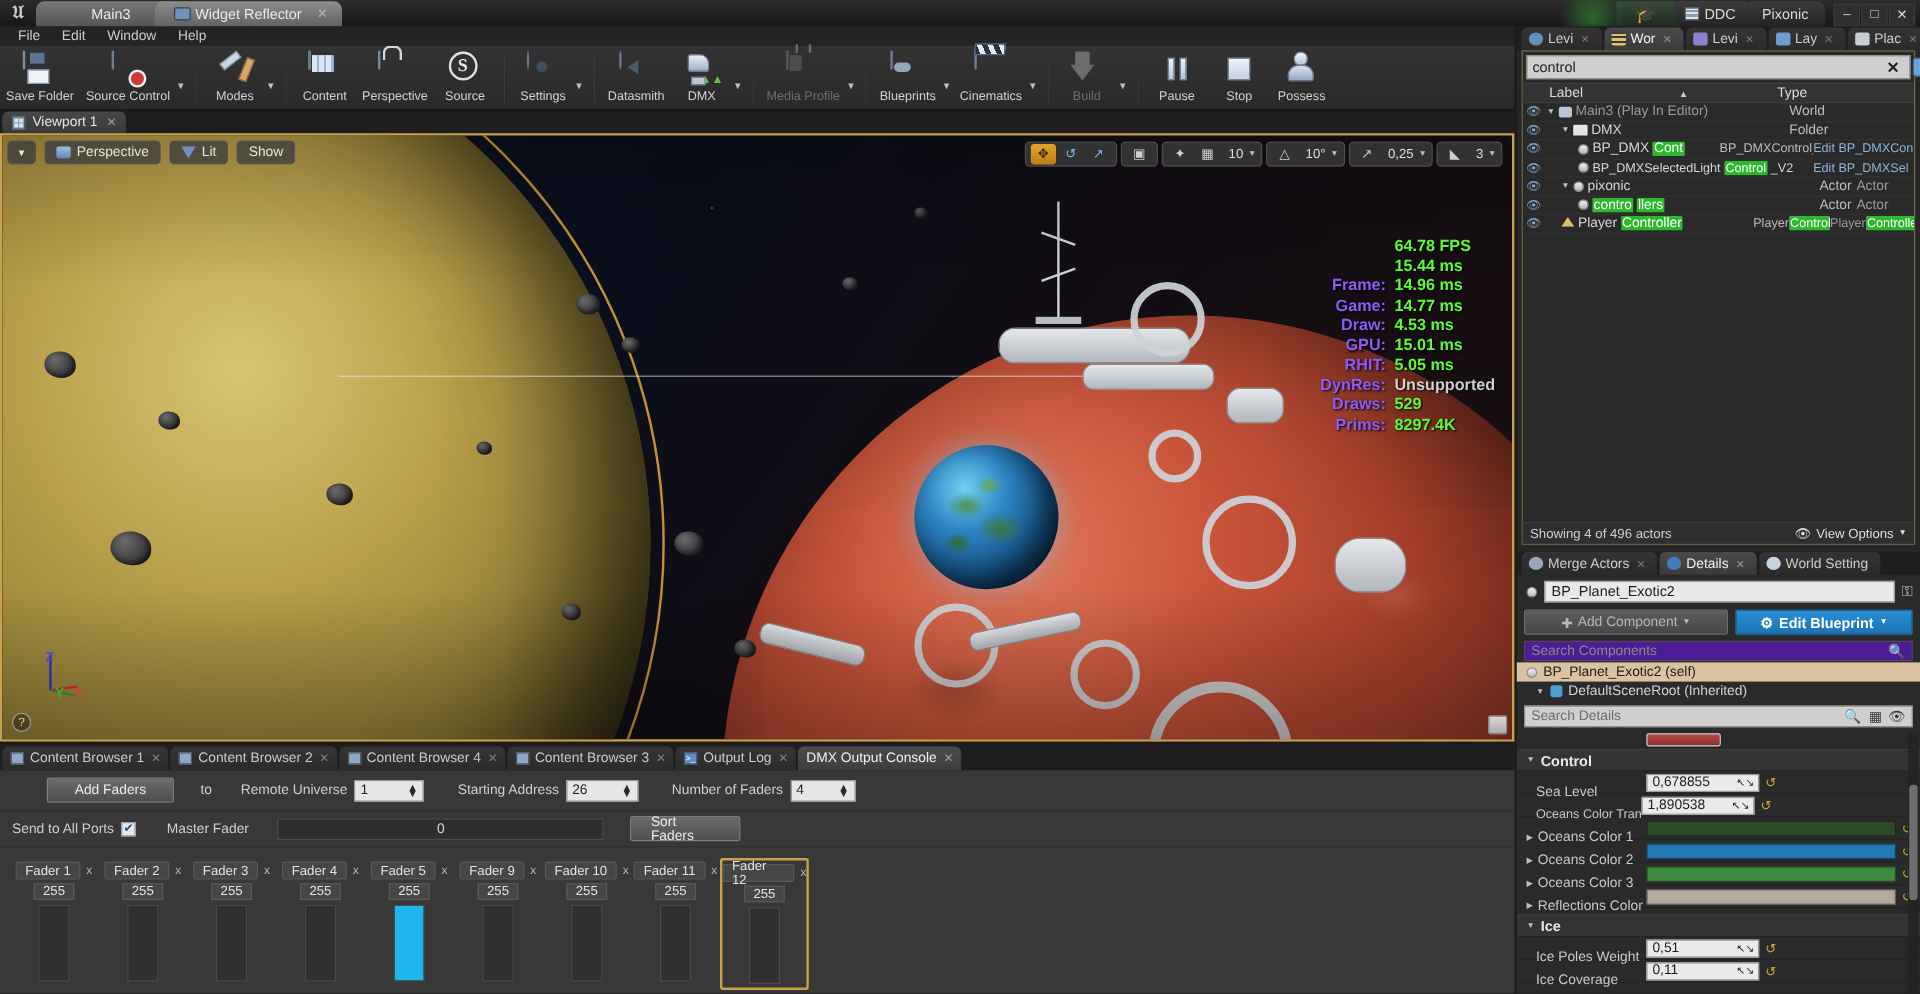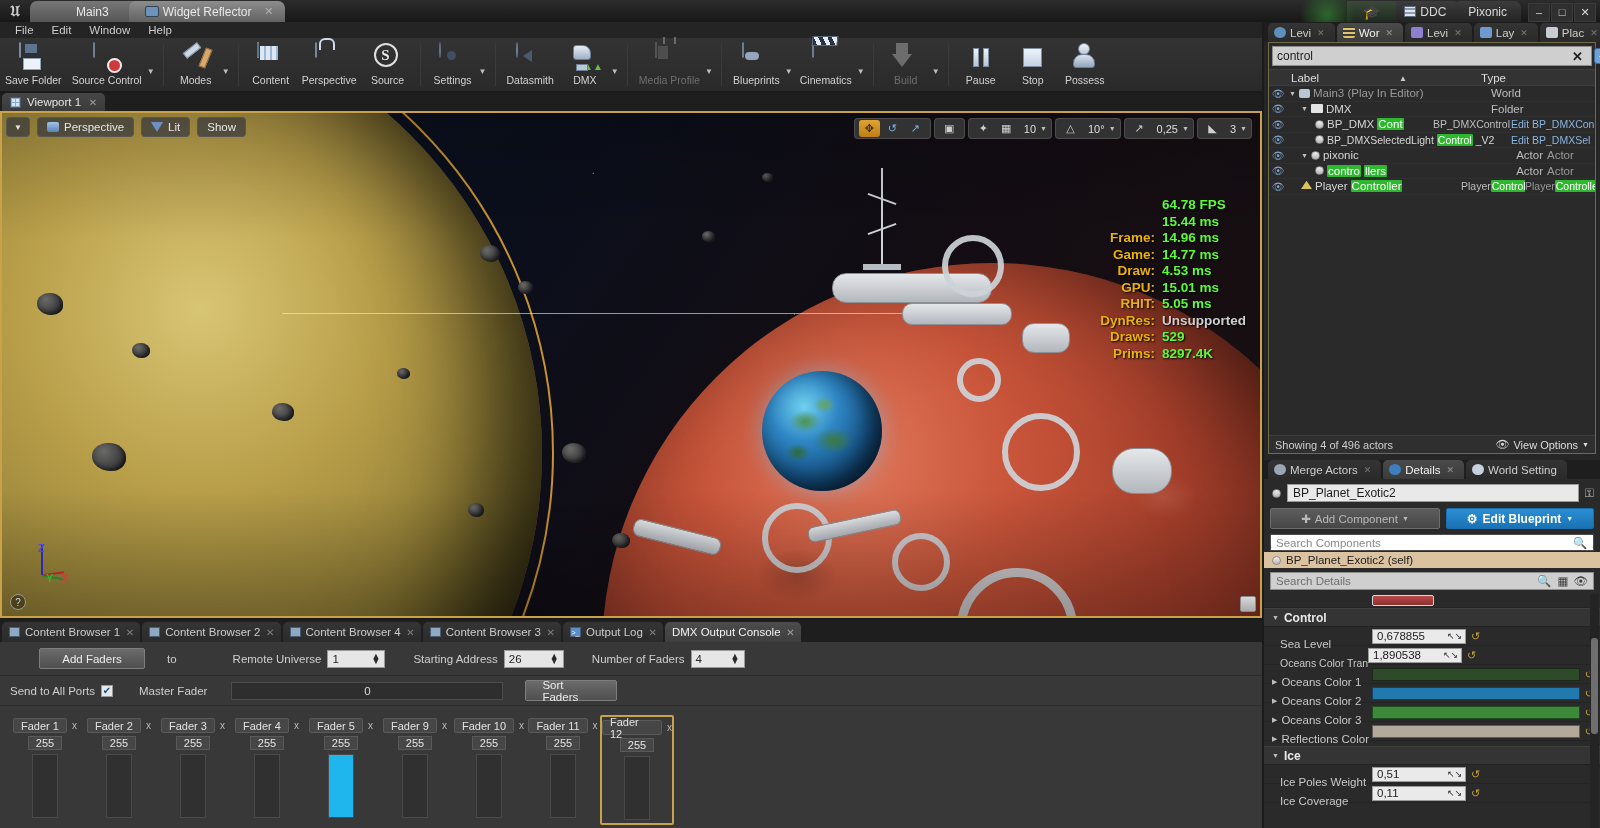--- a/index.html
+++ b/index.html
@@ -218,21 +218,21 @@
   .vg{height:21px;display:flex;align-items:center;gap:2px;padding:0 4px;border-radius:4px;
      background:rgba(58,58,58,.85);border:1px solid rgba(95,95,95,.6);}
   .vg .gbtn{width:21px;height:17px;display:flex;align-items:center;justify-content:center;
      border-radius:3px;color:#cfcfcf;font-size:11px;}
   .vg .gbtn.on{background:linear-gradient(#e0a32f,#c07e17);color:#3a2a06;}
   .vg .num{font-size:11px;color:#dedede;padding:0 5px;}
   .vg .tiny{font-size:7px;color:#bbb;margin-left:-3px;}
   .vp-stats{position:absolute;right:6px;top:84px;text-align:right;
      font-family:"Liberation Sans",sans-serif;font-size:13.5px;line-height:16.5px;font-weight:bold;}
   .vp-stats .row{display:flex;justify-content:flex-end;gap:7px;}
-  .vp-stats .k{color:#eab308;text-shadow:1px 1px 2px #000;}
+  .vp-stats .k{color:#8b5cf6;text-shadow:1px 1px 2px #000;}
   .vp-stats .v{color:#5dfa3a;text-shadow:1px 1px 2px #000;min-width:92px;text-align:left;}
   .vp-stats .v.gray{color:#cfcfcf;}
   .axis-gizmo{position:absolute;left:22px;bottom:26px;width:60px;height:54px;}
   .axis-gizmo .ax{position:absolute;left:18px;bottom:14px;height:2px;transform-origin:left center;}
   .axis-gizmo .lbl{position:absolute;font-size:11px;font-weight:bold;}
   .vp-help{position:absolute;left:8px;bottom:6px;width:16px;height:16px;border-radius:50%;
      border:1px solid #9a9a9a;color:#cfcfcf;font-size:10px;display:flex;align-items:center;justify-content:center;
      background:rgba(0,0,0,.35);}
   .vp-resize{position:absolute;right:4px;bottom:4px;width:16px;height:16px;
      background:linear-gradient(#d9d9d9,#ababab);border:1px solid #8a8a8a;border-radius:2px;}
@@ -314,21 +314,21 @@
   .details{position:absolute;left:0;top:438px;width:336px;height:390px;background:#2a2a2a;}
   .det-tabs{height:19px;display:flex;align-items:flex-end;background:#1e1e1e;padding-left:4px;}
   .det-name{height:20px;margin:4px 6px 0 8px;display:flex;align-items:center;gap:6px;}
   .det-namebox{flex:1;height:18px;background:#e9e9e9;border:1px solid #999;color:#1d1d1d;
      font-size:12px;display:flex;align-items:center;padding:0 5px;}
   .det-actions{height:21px;margin:5px 6px 0 6px;display:flex;gap:6px;}
   .btn-addcomp{flex:1;background:linear-gradient(#5c5c5c,#474747);border:1px solid #6d6d6d;
      color:#b8b8b8;font-size:11.5px;display:flex;align-items:center;justify-content:center;gap:4px;border-radius:2px;}
   .btn-editbp{width:148px;background:linear-gradient(#2b8fd4,#1a72b4);border:1px solid #1a6fae;
      color:#fff;font-size:12px;font-weight:bold;display:flex;align-items:center;justify-content:center;gap:5px;border-radius:2px;}
-  .det-search{height:17px;margin:5px 6px 0;background:#ffffff;border:1px solid #4c4c4c;
+  .det-search{height:17px;margin:5px 6px 0;background:#4c1d95;border:1px solid #4c4c4c;
      display:flex;align-items:center;padding:0 5px;color:#8a8a8a;font-size:11.5px;}
   .comp-row{height:16px;display:flex;align-items:center;gap:5px;padding:0 8px;font-size:11.5px;}
   .comp-row.selected{background:#dbc2a0;color:#1b1b1b;}
   .det-search2{height:18px;margin:4px 6px 0;background:#cfcfcf;border:1px solid #8d8d8d;
      display:flex;align-items:center;padding:0 5px;color:#6d6d6d;font-size:11.5px;}
   .prop-scroll{margin-top:4px;height:236px;overflow:hidden;position:relative;}
   .cat-head{height:19px;display:flex;align-items:center;gap:5px;padding-left:8px;
      background:#343434;border-top:1px solid #3f3f3f;border-bottom:1px solid #222;
      color:#e9e9e9;font-size:12px;font-weight:bold;}
   .prop-row{height:19px;display:flex;align-items:center;border-bottom:1px solid #242424;}
@@ -710,21 +710,21 @@
       <div class="dk-tab active">
         <span>DMX Output Console</span>
         <span class="dk-x">✕</span>
       </div>
     </div>
 
     <div class="dmx-body">
       <div class="dmx-row1">
         <div class="btn-std" style="width:106px;margin-right:22px;margin-left:29px;">Add Faders</div>
         <span class="lbl-txt" style="margin-right:24px;">to</span>
-        <span class="lbl-txt" style="margin-right:6px;margin-left:32px;">Remote Universe</span>
+        <span class="lbl-txt" style="margin-right:6px;">Remote Universe</span>
         <div class="spin" style="width:58px;margin-right:28px;">
           <span>1</span>
           <span class="sp-arrow">▲<br>▼</span>
         </div>
         <span class="lbl-txt" style="margin-right:6px;">Starting Address</span>
         <div class="spin" style="width:60px;margin-right:28px;">
           <span>26</span>
           <span class="sp-arrow">▲<br>▼</span>
         </div>
         <span class="lbl-txt" style="margin-right:6px;">Number of Faders</span>
@@ -1007,20 +1007,25 @@
 
       <div class="det-search">
         <span style="flex:1">Search Components</span>
         <span>🔍</span>
       </div>
 
       <div class="comp-row selected" style="margin-top:1px;">
         <span class="dot"></span>
         <span>BP_Planet_Exotic2 (self)</span>
       </div>
+      <div class="comp-row" style="padding-left:16px;">
+        <span class="tri">▼</span>
+        <span style="display:inline-block;width:10px;height:10px;background:#4c9fd4;border-radius:2px;"></span>
+        <span>DefaultSceneRoot (Inherited)</span>
+      </div>
 
       <div class="det-search2">
         <span style="flex:1">Search Details</span>
         <span style="color:#3a3a3a;">🔍</span>
         <span style="margin-left:6px;color:#3a3a3a;">▦</span>
         <span style="margin-left:5px;color:#3a3a3a;">👁</span>
       </div>
 
       <div class="prop-scroll">
         <div class="prop-row" style="height:14px;">

